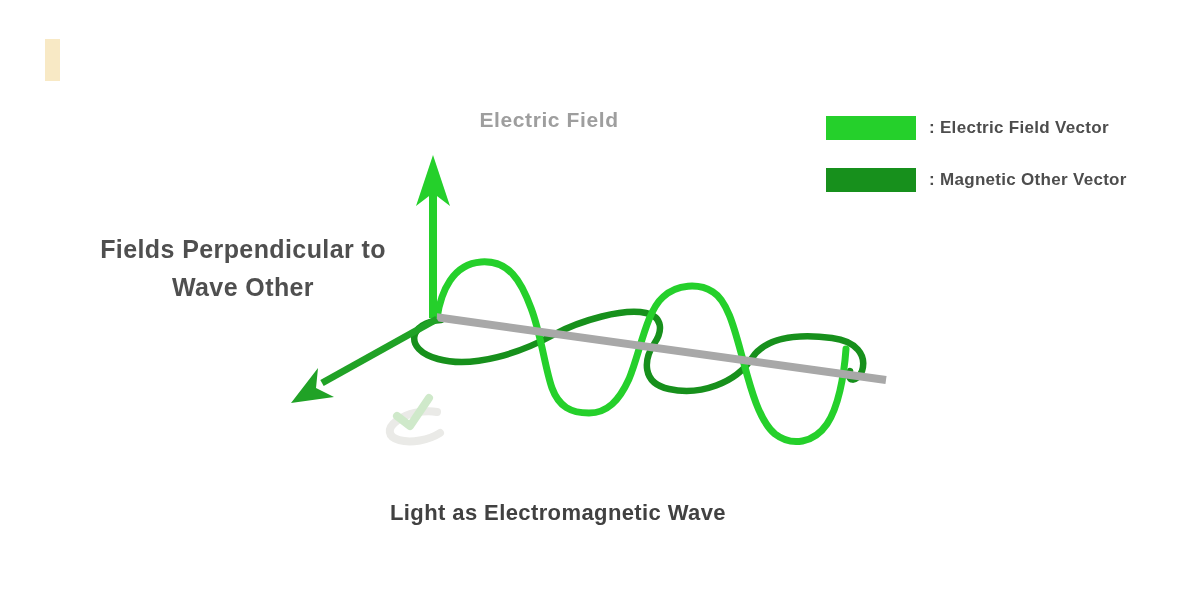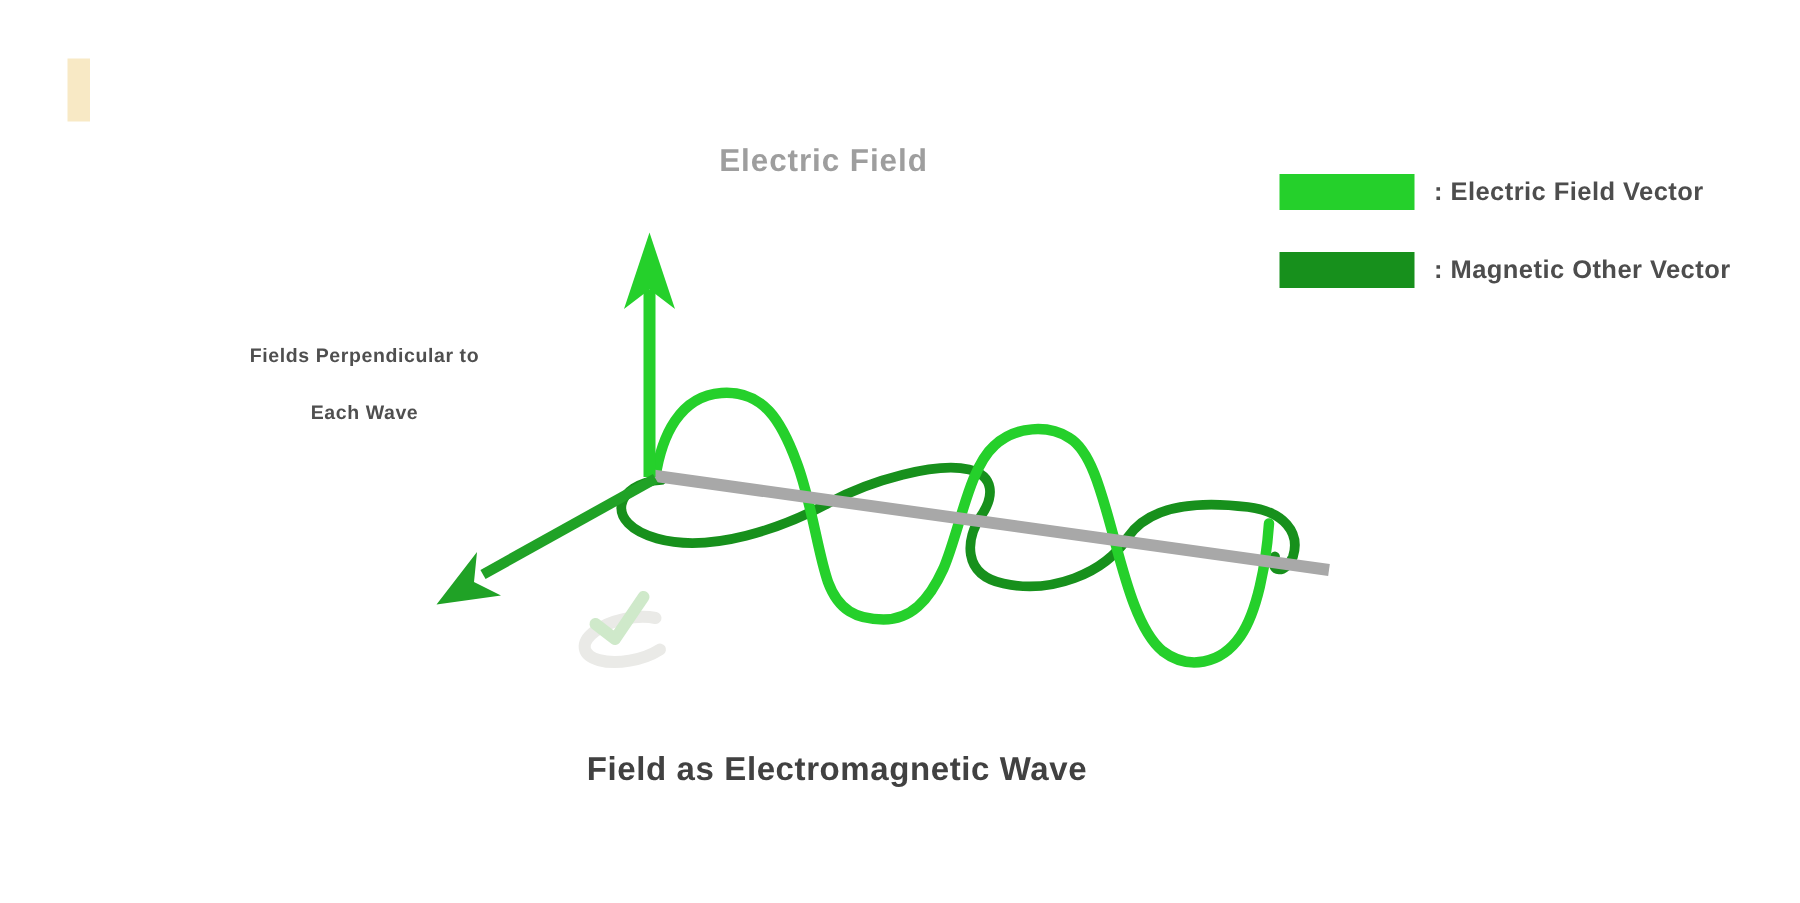--- a/index.html
+++ b/index.html
@@ -18,28 +18,28 @@
   }
   .axis-title {
     position: absolute;
     font-size: 21px;
     font-weight: 600;
     letter-spacing: 0.6px;
     color: #9e9e9e;
     white-space: nowrap;
     transform: translateX(-50%);
   }
-  .electric-title { left: 549px; top: 96px; }
+  .electric-title { left: 549px; top: 108px; }
   .magnetic-title { left: 160px; top: 419px; color: #a3a3a3; }
   .note {
     position: absolute;
-    left: 243px; top: 218px;
+    left: 243px; top: 230px;
     transform: translateX(-50%);
     text-align: center;
-    font-size: 13px;
+    font-size: 25px;
     font-weight: 600;
     letter-spacing: 0.4px;
     color: #4f4f4f;
     line-height: 38px;
     white-space: nowrap;
   }
   .caption {
     position: absolute;
     left: 558px; top: 500px;
     transform: translateX(-50%);
@@ -51,21 +51,20 @@
   }
   .legend {
     position: absolute;
     left: 826px; top: 115px;
   }
   .legend-row {
     display: flex;
     align-items: center;
     height: 25px;
     margin-bottom: 27px;
-    margin-left: 27px;
   }
   .swatch {
     display: inline-block;
     width: 90px; height: 24px;
     margin-right: 13px;
   }
   .legend-label {
     font-size: 17px;
     font-weight: 600;
     letter-spacing: 0.3px;
@@ -78,25 +77,25 @@
 <body>
 
 <div class="stage">
 
   <div class="accent" style="background: rgb(248, 233, 197);"></div>
 
   <div class="axis-title electric-title">Electric Field</div>
 
   <div class="note">
     <div>Fields Perpendicular to</div>
-    <div>Each Wave</div>
+    <div>Wave Other</div>
   </div>
 
 
-  <div class="caption">Field as Electromagnetic Wave</div>
+  <div class="caption">Light as Electromagnetic Wave</div>
 
   <div class="legend">
     <div class="legend-row">
       <span class="swatch" style="background: rgb(37, 208, 43);"></span>
       <span class="legend-label">: Electric Field Vector</span>
     </div>
     <div class="legend-row">
       <span class="swatch" style="background: rgb(23, 144, 28);"></span>
       <span class="legend-label">: Magnetic Other Vector</span>
     </div>

